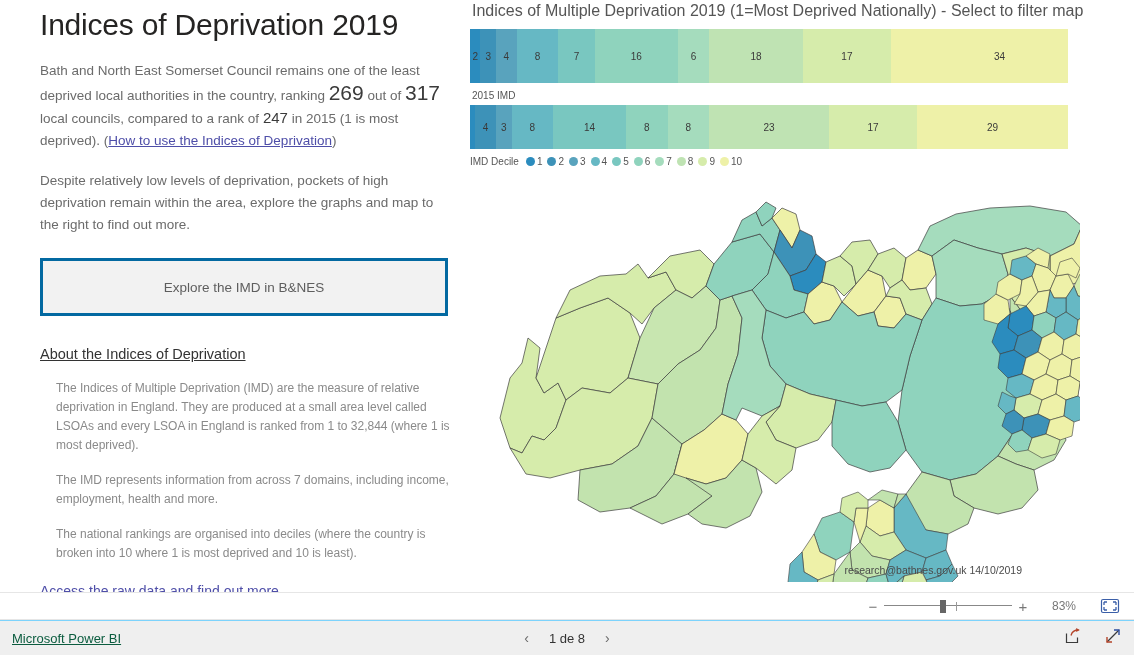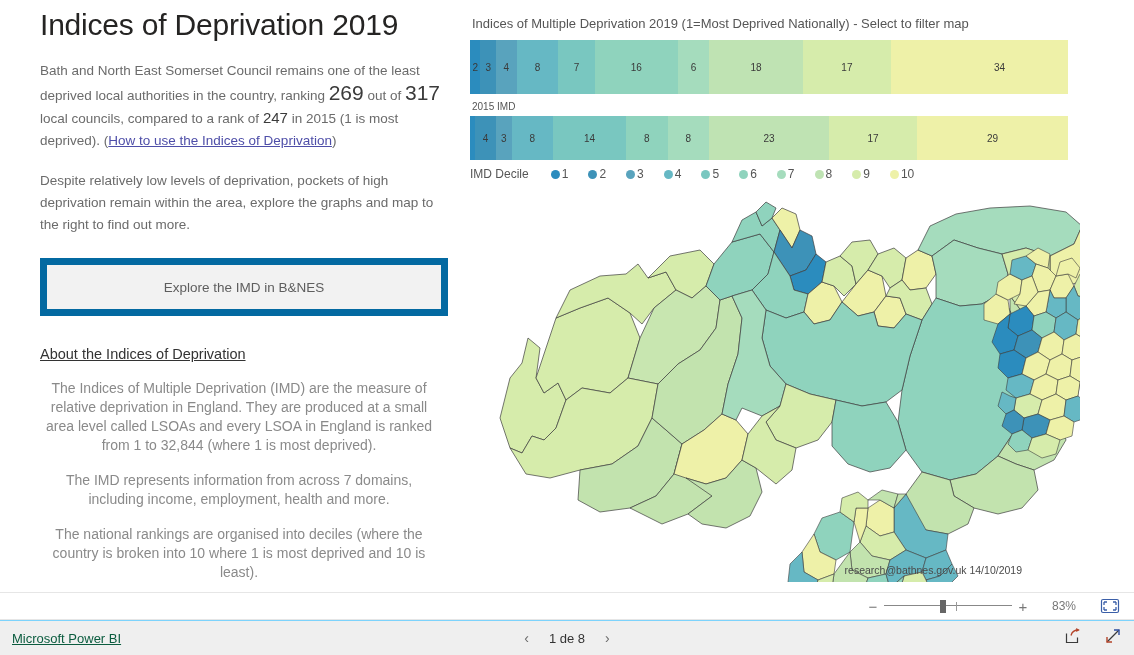--- a/index.html
+++ b/index.html
@@ -23,45 +23,45 @@
   }
   .intro { font-size:13.5px; line-height:22px; color:#6b6b6b; margin:0 0 18px 0; }
   .intro .big { font-size:21px; color:#3b3b3b; }
   .intro .mid { font-size:15px; color:#3b3b3b; }
   .link { color:#4e4ea8; text-decoration:underline; cursor:pointer; }
 
   .explore-btn {
     margin-top: 22px;
     width: 408px; height: 58px;
     background: #f2f2f2;
-    border: 7px solid #0369a1;
+    border: 3px solid #0369a1;
     display:flex; align-items:center; justify-content:center;
     font-size: 13.5px; color:#5e5e5e; cursor:pointer;
   }
 
   .about-head {
     margin-top: 30px;
     font-size: 14.5px; color:#333;
     text-decoration: underline; cursor:pointer;
     display:inline-block;
   }
-  .para { font-size:14px; line-height:19px; color:#8a8a8a; margin:16px 0 0 0; width:398px;text-align:center; }
+  .para { font-size:12px; line-height:19px; color:#8a8a8a; margin:16px 0 0 16px; width:398px; }
   .raw-link { display:inline-block; margin-top:20px; font-size:14px; color:#4e4ea8;
               text-decoration:underline; cursor:pointer; }
 
   
   .chart-wrap { position:absolute; left:470px; top:2px; width:600px; }
-  .chart-title { font-size:13px; color:#555; margin:14px 0 9px 2px; white-space:nowrap; }
+  .chart-title { font-size:16px; color:#555; margin:0 0 9px 2px; white-space:nowrap; }
   .bar { display:flex; width:598px; height:54px; cursor:pointer; }
   .bar .seg { display:flex; align-items:center; justify-content:center;
               font-size:10px; color:#3a3a3a; overflow:hidden; }
   .bar2015-label { font-size:10px; color:#555; margin:7px 0 4px 2px; }
   .bar2 { height:44px; }
 
-  .legend { display:flex; align-items:center; gap:15px; margin-top:7px; font-size:12px; color:#555; }
+  .legend { display:flex; align-items:center; gap:0px; margin-top:7px; font-size:10px; color:#555; }
   .legend .lg-title { margin-right:7px; }
   .legend .lg-item { display:flex; align-items:center; margin-right:5px; cursor:pointer; }
   .legend .dot { width:9px; height:9px; border-radius:50%; margin-right:2px; display:inline-block; }
 
   
   .map-wrap { position:absolute; left:470px; top:178px; width:610px; height:404px; }
   .map-attr { position:absolute; right:58px; bottom:6px; font-size:10.5px; color:#4a4a4a;text-align:center; }
 
   
   .zoombar {

